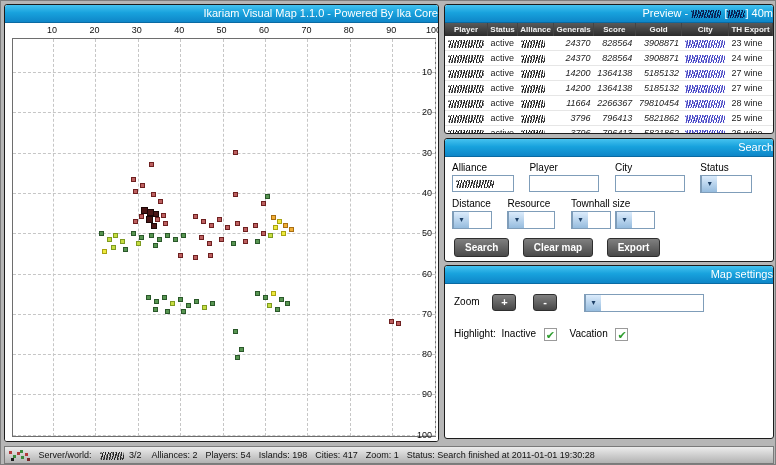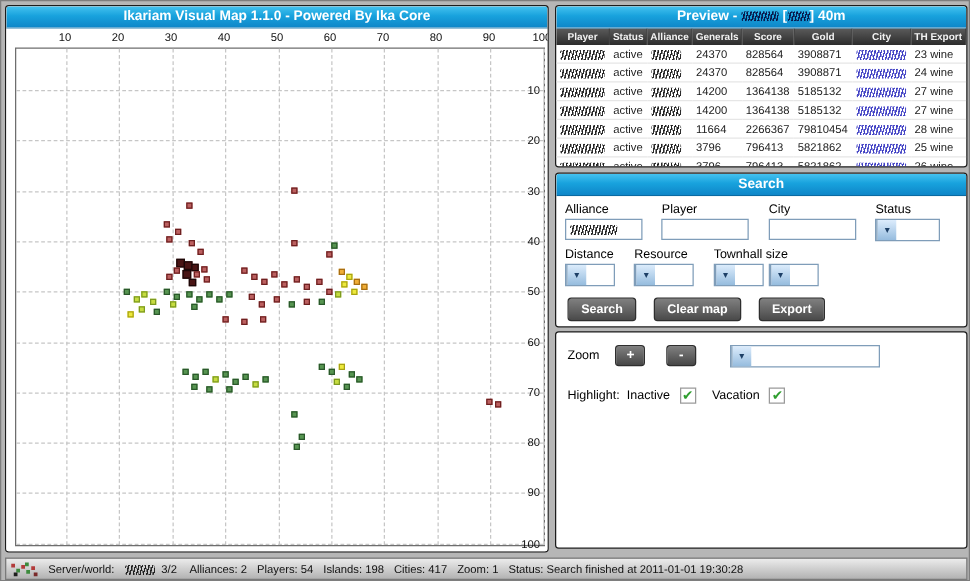--- a/index.html
+++ b/index.html
@@ -3,22 +3,22 @@
 <meta charset="utf-8">
 <style>
   html,body { margin:0; padding:0; background:#d0d0d0; }
   .app {
     position:relative; width:776px; height:465px; background:#b6b6b6;
     border:1px solid #7e7e7e; box-sizing:border-box;
     font-family:"Liberation Sans", sans-serif; overflow:hidden;
   }
   .panel { position:absolute; background:#fff; border:1px solid #1c1c1c; border-radius:3px; box-sizing:border-box; overflow:hidden; }
   .titlebar {
-    height:17px; line-height:17px; text-align:center; color:#fff;
-    font-size:11px; font-weight:bold;
+    height:17px; line-height:17px; text-align:right; color:#fff;
+    font-size:11px; font-weight:normal;
     background:linear-gradient(#45c2ef 0%, #18a2dd 45%, #0e86c8 100%);
     border-bottom:1px solid #0a6aa2; border-radius:2px 2px 0 0;
     white-space:nowrap; overflow:hidden;
   }
   
   .map-panel { left:3px; top:3px; width:435px; height:438px; }
   .map-body { position:relative; height:419px; background:#fff; }
   .top-axis { position:absolute; left:7px; top:0; width:424px; height:15px; }
   .top-axis .tick { position:absolute; top:2px; font-size:9px; color:#111; transform:translateX(-50%); }
   .plot { position:absolute; left:7px; top:15px; width:424px; height:399px; border:1px solid #6e6e6e; box-sizing:border-box; background:#fff; }
@@ -27,21 +27,21 @@
   .ylab { position:absolute; right:3px; font-size:9px; color:#111; }
   .dot { position:absolute; box-sizing:border-box; border:1px solid #000; }
   
   .preview-panel { left:443px; top:3px; width:330px; height:130px; }
   .preview-table { width:100%; border-collapse:collapse; table-layout:auto; }
   .preview-table th {
     background:linear-gradient(#5a5a5a,#2c2c2c); color:#f2f2f2; font-size:8px;
     padding:2px 2px; white-space:nowrap; font-weight:bold; border-right:1px solid #444;
   }
   .preview-table td { font-size:9px; color:#222; padding:1px 3px; height:12px; border-bottom:1px solid #e6e6e6; white-space:nowrap; }
-  .preview-table td.num { text-align:left; }
+  .preview-table td.num { text-align:right;font-style:italic; }
   
   .scrib {
     display:inline-block; height:8px; border-radius:2px; vertical-align:middle;
     background-image:
       repeating-linear-gradient(105deg, rgba(20,20,20,.9) 0 1px, rgba(0,0,0,0) 1px 2.6px),
       repeating-linear-gradient(70deg, rgba(20,20,20,.5) 0 1px, rgba(0,0,0,0) 1px 3.4px);
   }
   .scrib.blue {
     background-image:
       repeating-linear-gradient(105deg, rgba(45,45,190,.85) 0 1px, rgba(0,0,0,0) 1px 2.4px),
@@ -384,20 +384,21 @@
 
       <div class="btn-row">
         <span class="btn">Search</span>
         <span class="btn">Clear map</span>
         <span class="btn">Export</span>
       </div>
     </div>
   </div>
 
   <div class="panel settings-panel">
+    <div class="titlebar">Map settings</div>
     <div class="settings-body">
       <div>
         <span>Zoom</span>
         <span class="zbtn">+</span>
         <span class="zbtn" style="margin-left:14px">-</span>
         <div class="select" style="width:120px;margin-left:24px">
           <span class="val">Islands</span>
           <span class="arr">▾</span>
         </div>
       </div>

